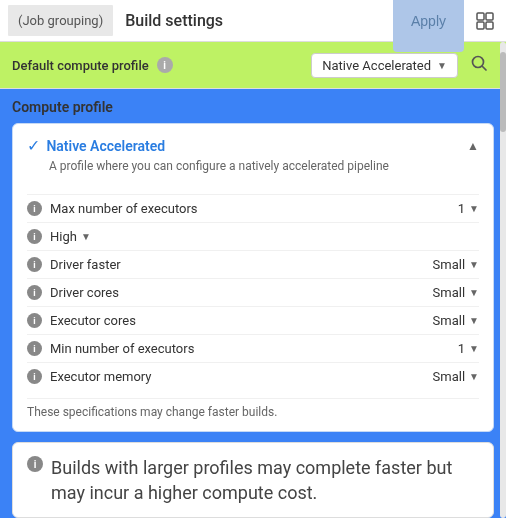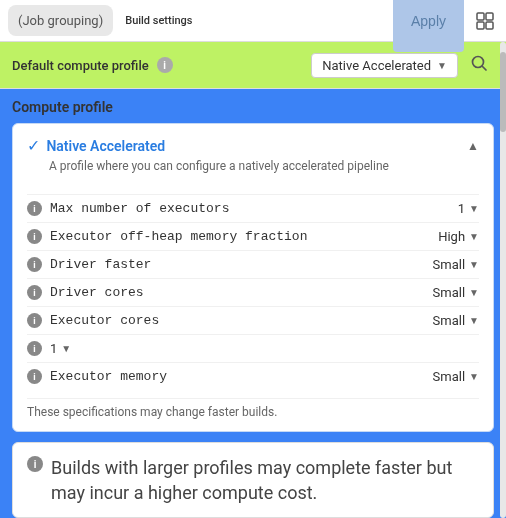--- a/index.html
+++ b/index.html
@@ -18,29 +18,29 @@
       display: flex;
       align-items: center;
       background: #fff;
       border-bottom: 1px solid #ddd;
       padding: 0 8px;
       height: 42px;
       gap: 8px;
     }
     .job-grouping-tab {
       background: #e8e8e8;
-      border-radius: 8px;
+      border-radius: 1px;
       padding: 8px 10px;
       font-size: 13px;
       color: #555;
       white-space: nowrap;
     }
     .build-settings-title {
       flex: 1;
-      font-size: 11px;
+      font-size: 16px;
       font-weight: 500;
       color: #333;
       padding-left: 4px;
     }
     .apply-btn {
       background: #aec6e8;
       color: #5a7fa8;
       border: none;
       border-radius: 4px;
       padding: 23px 18px;
@@ -181,21 +181,20 @@
       color: #fff;
       font-size: 9px;
       font-weight: bold;
       margin-right: 8px;
       flex-shrink: 0;
     }
     .setting-label {
       flex: 1;
       font-size: 13px;
       color: #333;
-      font-family: Liberation Mono, monospace;
     }
     .setting-value {
       display: flex;
       align-items: center;
       gap: 4px;
       font-size: 13px;
       color: #333;
       cursor: pointer;
     }
     .setting-value .arrow {
@@ -310,21 +309,20 @@
           <div class="setting-row">
             <span class="setting-info-icon">i</span>
             <span class="setting-label">Max number of executors</span>
             <div class="setting-value">
               <span>1</span>
               <span class="arrow">▼</span>
             </div>
           </div>
           <div class="setting-row">
             <span class="setting-info-icon">i</span>
-            <span class="setting-label">Executor off-heap memory fraction</span>
             <div class="setting-value">
               <span>High</span>
               <span class="arrow">▼</span>
             </div>
           </div>
           <div class="setting-row">
             <span class="setting-info-icon">i</span>
             <span class="setting-label">Driver faster</span>
             <div class="setting-value">
               <span>Small</span>
@@ -342,20 +340,21 @@
           <div class="setting-row">
             <span class="setting-info-icon">i</span>
             <span class="setting-label">Executor cores</span>
             <div class="setting-value">
               <span>Small</span>
               <span class="arrow">▼</span>
             </div>
           </div>
           <div class="setting-row">
             <span class="setting-info-icon">i</span>
+            <span class="setting-label">Min number of executors</span>
             <div class="setting-value">
               <span>1</span>
               <span class="arrow">▼</span>
             </div>
           </div>
           <div class="setting-row">
             <span class="setting-info-icon">i</span>
             <span class="setting-label">Executor memory</span>
             <div class="setting-value">
               <span>Small</span>

